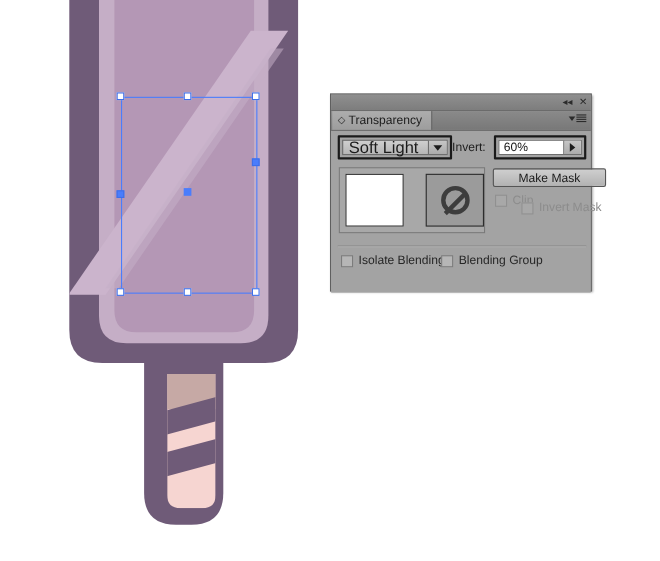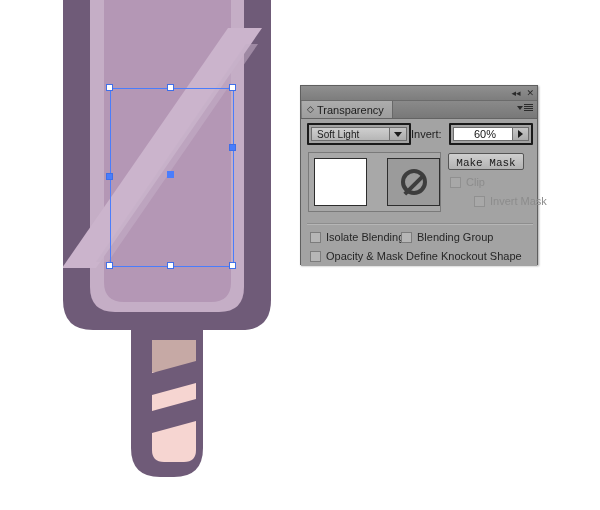--- a/index.html
+++ b/index.html
@@ -158,21 +158,21 @@
     width: 96px; height: 14px;
     background: linear-gradient(#cfcfcf, #b6b6b6);
     border: 1px solid #6e6e6e;
     box-sizing: border-box;
     display: flex;
     align-items: center;
   }
   .combo-label {
     flex: 1;
     padding-left: 5px;
-    font-size: 10px;
+    font-size: 15px;
     color: #1c1c1c;
     white-space: nowrap;
   }
   .combo-arrow {
     width: 16px;
     height: 100%;
     border-left: 1px solid #6e6e6e;
     background: linear-gradient(#c6c6c6, #ababab);
     display: flex;
     align-items: center;
@@ -204,21 +204,20 @@
     border: 1px solid #6e6e6e;
     box-sizing: border-box;
     display: flex;
     align-items: center;
   }
   .opacity-value {
     flex: 1;
     padding-left: 4px;
     font-size: 11px;
     color: #141414;
-    text-align: center;
   }
   .opacity-arrow {
     width: 15px; height: 100%;
     border-left: 1px solid #6e6e6e;
     background: linear-gradient(#c6c6c6, #ababab);
     display: flex;
     align-items: center;
     justify-content: center;
   }
   .opacity-arrow::after {
@@ -271,52 +270,51 @@
     position: absolute;
     left: 50%; top: -1px;
     width: 4px; height: 26px;
     background: #3d3d3d;
     transform: translateX(-50%) rotate(45deg);
     transform-origin: center;
   }
   .btn-makemask {
     position: absolute;
     left: 147px; top: 4px;
-    width: 76px; height: 17px;
+    width: 103px; height: 17px;
     background: linear-gradient(#cfcfcf, #b2b2b2);
     border: 1px solid #555555;
     box-sizing: border-box;
     border-radius: 2px;
     display: flex;
-    align-items: flex-end;
+    align-items: center;
     justify-content: center;
     font-size: 11px;
     color: #1a1a1a;
     cursor: pointer;
-    font-family: Liberation Mono, monospace;
   }
   .chk-row {
     position: absolute;
     display: flex;
     align-items: center;
     gap: 5px;
     font-size: 11px;
     white-space: nowrap;
   }
   .chk {
     width: 11px; height: 11px;
     background: #b6b6b6;
     border: 1px solid #7c7c7c;
     box-sizing: border-box;
     flex: 0 0 auto;
   }
   .chk.disabled { background: #a8a8a8; border-color: #909090; }
   .txt-disabled { color: #8c8c8c; }
   #clip-row { left: 149px; top: 27px; }
-  #invertmask-row { left: 149px; top: 46px; padding-left: 24px; }
+  #invertmask-row { left: 149px; top: 34px; padding-left: 24px; }
 
   
   .divider {
     position: absolute;
     left: 6px; top: 104px;
     width: 226px; height: 1px;
     background: #8e8e8e;
     border-bottom: 1px solid #b6b6b6;
   }
 
@@ -448,19 +446,15 @@
     <div class="chk-row" id="isolate-row">
       <span class="chk"></span>
       <span>Isolate Blending</span>
     </div>
 
     <div class="chk-row" id="knockout-row">
       <span class="chk"></span>
       <span>Blending Group</span>
     </div>
 
-    <div class="chk-row" id="opacitymask-row">
-      <span class="chk"></span>
-      <span>Opacity &amp; Mask Define Knockout Shape</span>
-    </div>
 
   </div>
 </div>
 
 </body></html>

